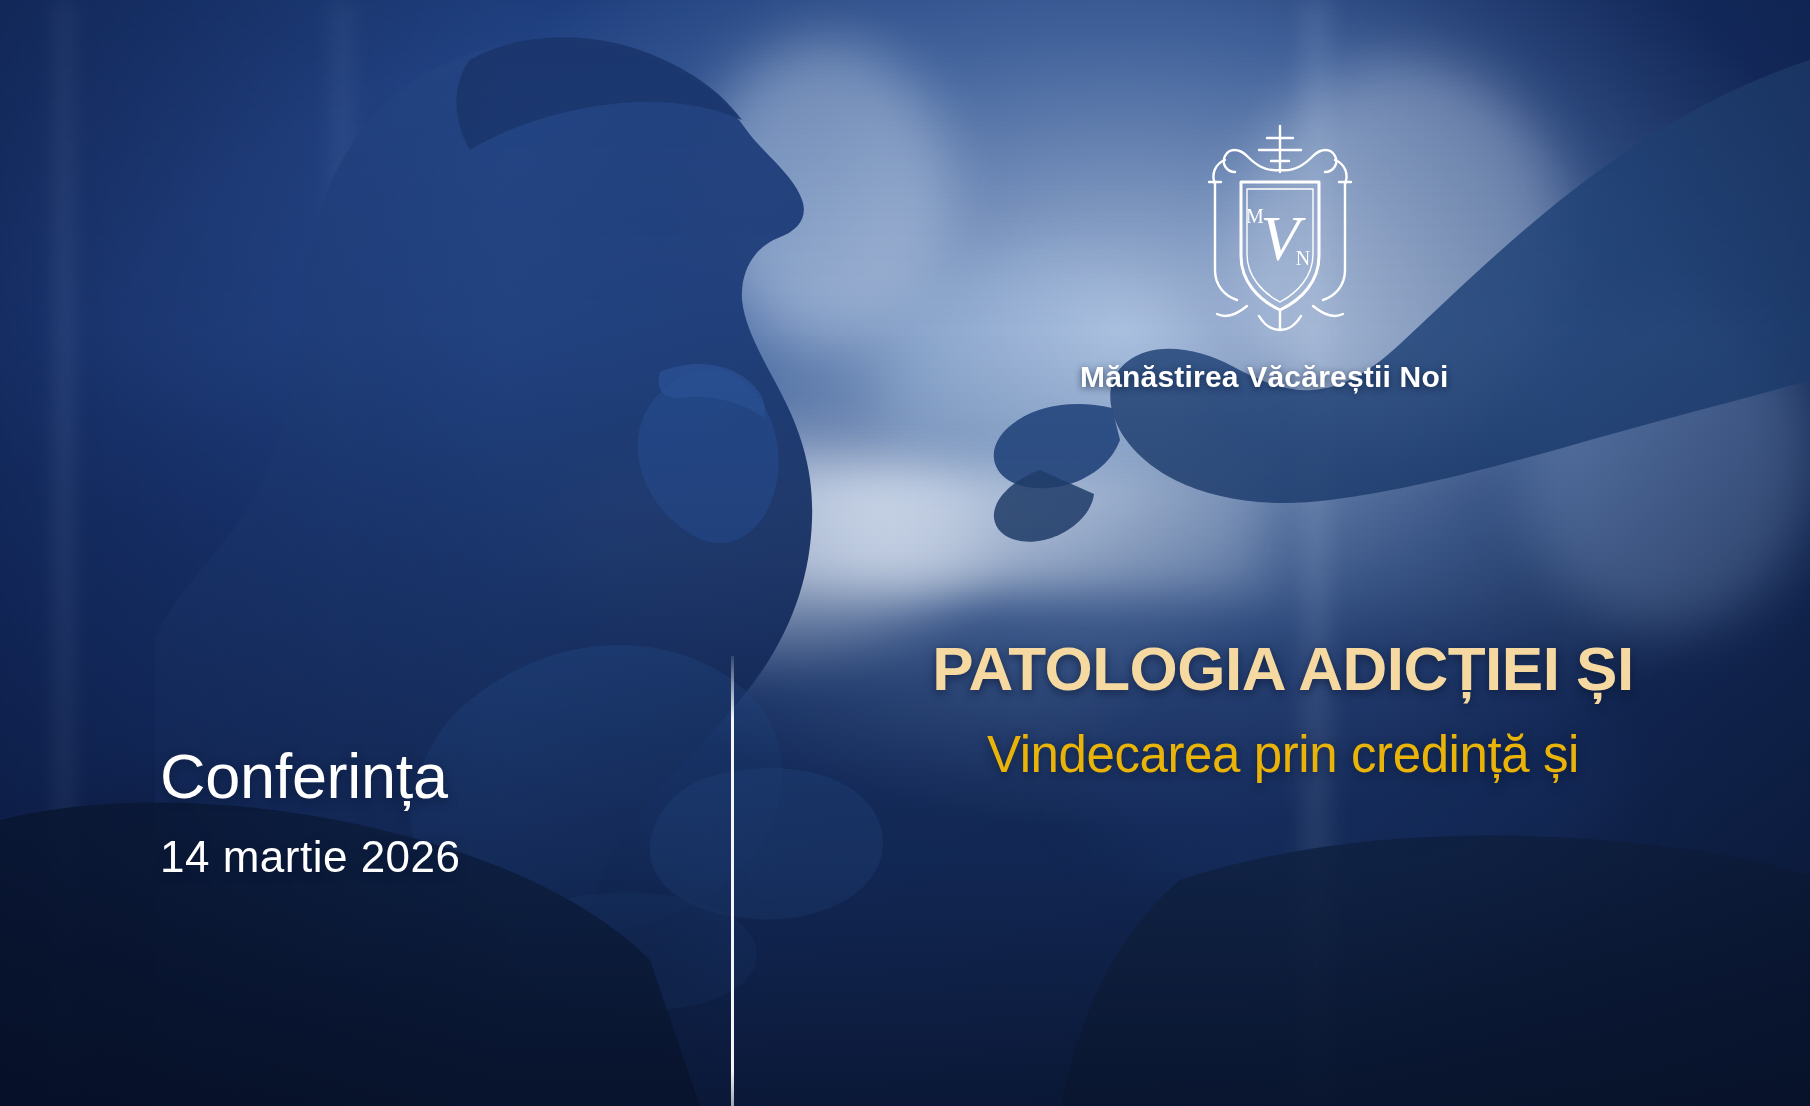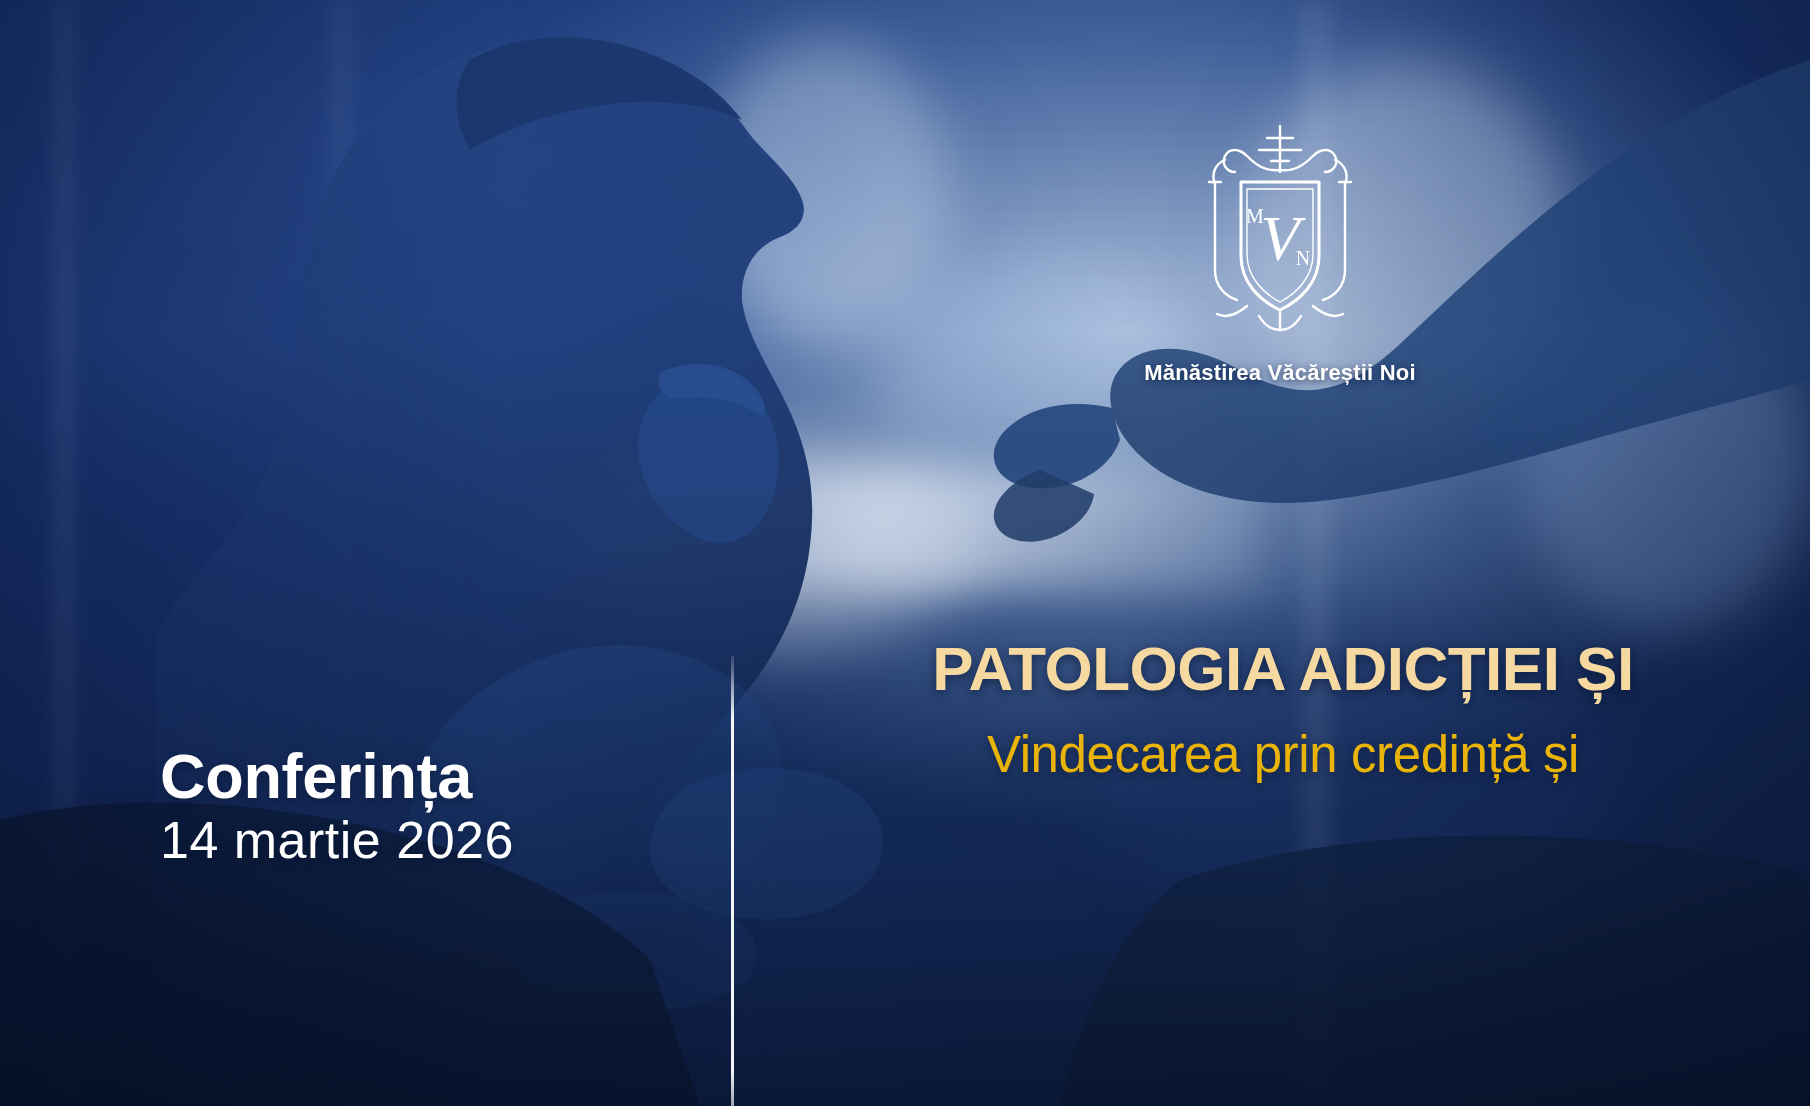--- a/index.html
+++ b/index.html
@@ -94,23 +94,23 @@
     left: 1185px;
     top: 120px;
     width: 190px;
     height: 215px;
   }
   .monastery-name {
     position: absolute;
     left: 1080px;
     top: 360px;
     width: 400px;
-    text-align: center;
+    text-align: left;
     color: #ffffff;
-    font-size: 22px;
+    font-size: 30px;
     font-weight: bold;
     letter-spacing: 0.2px;
     text-shadow: 0 2px 7px rgba(8,22,52,0.65);
   }
 
   
   .divider {
     position: absolute;
     left: 731px;
     top: 656px;
@@ -122,27 +122,28 @@
   
   .left-block {
     position: absolute;
     left: 160px;
     top: 742px;
     width: 540px;
     color: #ffffff;
   }
   .conf-line {
     font-size: 63px;
-    font-weight: bold;
+    font-weight: normal;
     line-height: 1.08;
     letter-spacing: -0.3px;
     text-shadow: 0 3px 10px rgba(6,18,45,0.55);
   }
   .conf-date {
-    font-size: 52px;
+    margin-top: 22px;
+    font-size: 44px;
     font-weight: normal;
     letter-spacing: 0.5px;
     text-shadow: 0 3px 10px rgba(6,18,45,0.55);
   }
 
   
   .right-block {
     position: absolute;
     left: 772px;
     top: 636px;

